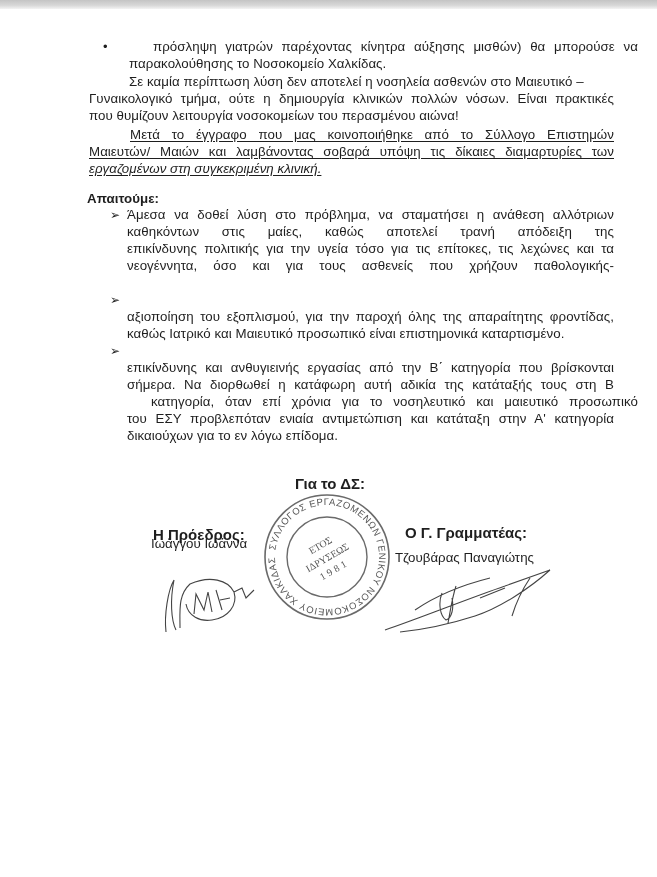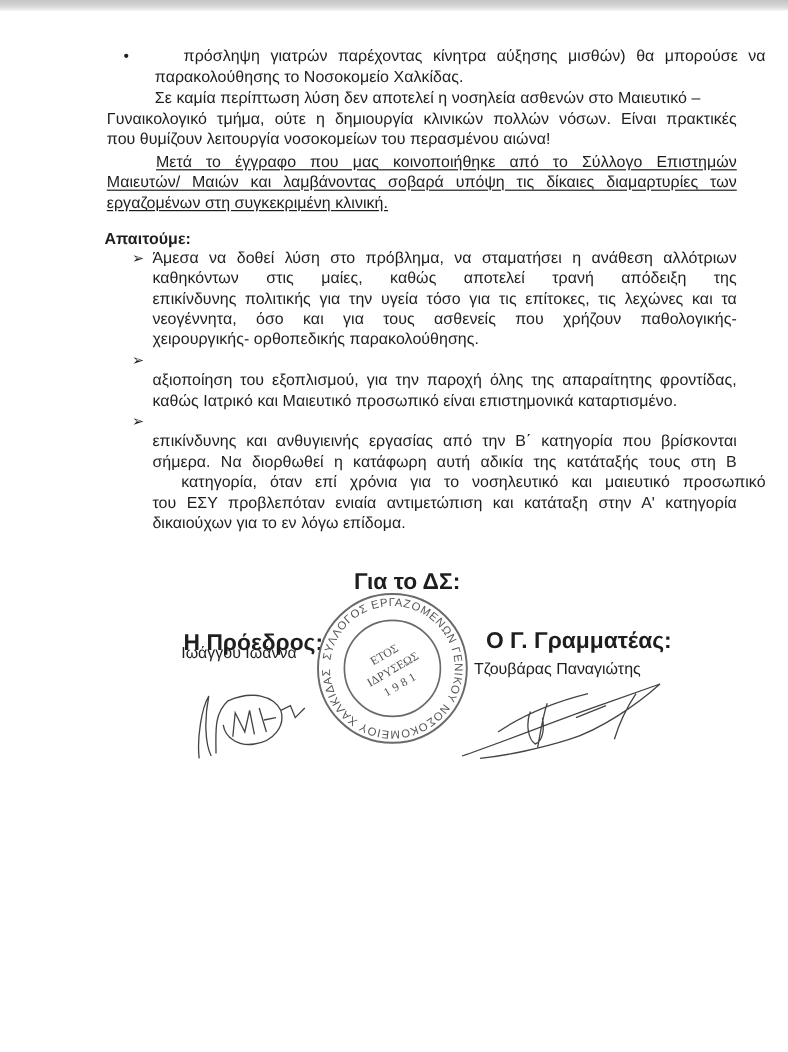--- a/index.html
+++ b/index.html
@@ -11,51 +11,50 @@
     position:absolute; left:0; top:0; width:657px; height:9px;
     background: linear-gradient(#c4c4c4, #d8d8d8 60%, #f3f3f3);
   }
   .page { position:absolute; left:0; top:0; width:657px; height:877px; }
   .line { position:absolute; font-size:13.3px; line-height:16px; white-space:nowrap; letter-spacing:0.05px; }
   .just { text-align:justify; text-align-last:justify; white-space:normal; }
   .bullet { position:absolute; font-size:13px; }
   .u { text-decoration: underline; text-underline-offset:2px; }
   .bold { font-weight:bold; }
   .arrow { position:absolute; font-size:12px; line-height:16px; }
-  .sig-label { position:absolute; font-weight:bold; font-size:19px; }
+  .sig-label { position:absolute; font-weight:bold; font-size:15px; }
   .sig-name { position:absolute; font-size:13.3px; }
   svg { position:absolute; overflow:visible; }
 </style>
 </head>
 <body>
 
 <div class="scan-edge"></div>
 
 <div class="page">
 
   <span class="bullet" style="left:103px;top:39px;">•</span>
   <div class="line just" style="left:129px;top:39px;width:485px;margin-left:24px;">πρόσληψη γιατρών παρέχοντας κίνητρα αύξησης μισθών) θα μπορούσε να</div>
   <div class="line" style="left:129px;top:56px;">παρακολούθησης το Νοσοκομείο Χαλκίδας.</div>
 
   <div class="line" style="left:129px;top:74px;">Σε καμία περίπτωση λύση δεν αποτελεί η νοσηλεία ασθενών στο Μαιευτικό –</div>
   <div class="line just" style="left:89px;top:91px;width:525px;">Γυναικολογικό τμήμα, ούτε η δημιουργία κλινικών πολλών νόσων. Είναι πρακτικές</div>
   <div class="line" style="left:89px;top:108px;">που θυμίζουν λειτουργία νοσοκομείων του περασμένου αιώνα!</div>
 
   <div class="line just u" style="left:130px;top:127px;width:484px;">Μετά το έγγραφο που μας κοινοποιήθηκε από το Σύλλογο Επιστημών</div>
   <div class="line just u" style="left:89px;top:144px;width:525px;">Μαιευτών/ Μαιών και λαμβάνοντας σοβαρά υπόψη τις δίκαιες διαμαρτυρίες των</div>
-  <div class="line u" style="left:89px;top:161px;">εργαζομένων στη συγκεκριμένη κλινική.</div>
+  <div class="line u" style="left:89px;top:161px;font-style:italic;">εργαζομένων στη συγκεκριμένη κλινική.</div>
 
   <div class="line bold" style="left:87px;top:191px;">Απαιτούμε:</div>
 
   <span class="arrow" style="left:110px;top:207px;">➢</span>
   <div class="line just" style="left:127px;top:207px;width:487px;">Άμεσα να δοθεί λύση στο πρόβλημα, να σταματήσει η ανάθεση αλλότριων</div>
   <div class="line just" style="left:127px;top:224px;width:487px;">καθηκόντων στις μαίες, καθώς αποτελεί τρανή απόδειξη της</div>
   <div class="line just" style="left:127px;top:241px;width:487px;">επικίνδυνης πολιτικής για την υγεία τόσο για τις επίτοκες, τις λεχώνες και τα</div>
   <div class="line just" style="left:127px;top:258px;width:487px;">νεογέννητα, όσο και για τους ασθενείς που χρήζουν παθολογικής-</div>
-  <div class="line" style="left:127px;top:275px;">χειρουργικής- ορθοπεδικής παρακολούθησης.</div>
 
   <span class="arrow" style="left:110px;top:292px;">➢</span>
   <div class="line just" style="left:127px;top:309px;width:487px;">αξιοποίηση του εξοπλισμού, για την παροχή όλης της απαραίτητης φροντίδας,</div>
   <div class="line" style="left:127px;top:326px;">καθώς Ιατρικό και Μαιευτικό προσωπικό είναι επιστημονικά καταρτισμένο.</div>
 
   <span class="arrow" style="left:110px;top:343px;">➢</span>
   <div class="line just" style="left:127px;top:360px;width:487px;">επικίνδυνης και ανθυγιεινής εργασίας από την Β΄ κατηγορία που βρίσκονται</div>
   <div class="line just" style="left:127px;top:377px;width:487px;">σήμερα. Να διορθωθεί η κατάφωρη αυτή αδικία της κατάταξής τους στη Β</div>
   <div class="line just" style="left:127px;top:394px;width:487px;padding-left:24px;">κατηγορία, όταν επί χρόνια για το νοσηλευτικό και μαιευτικό προσωπικό</div>
   <div class="line just" style="left:127px;top:411px;width:487px;">του ΕΣΥ προβλεπόταν ενιαία αντιμετώπιση και κατάταξη στην Α' κατηγορία</div>

